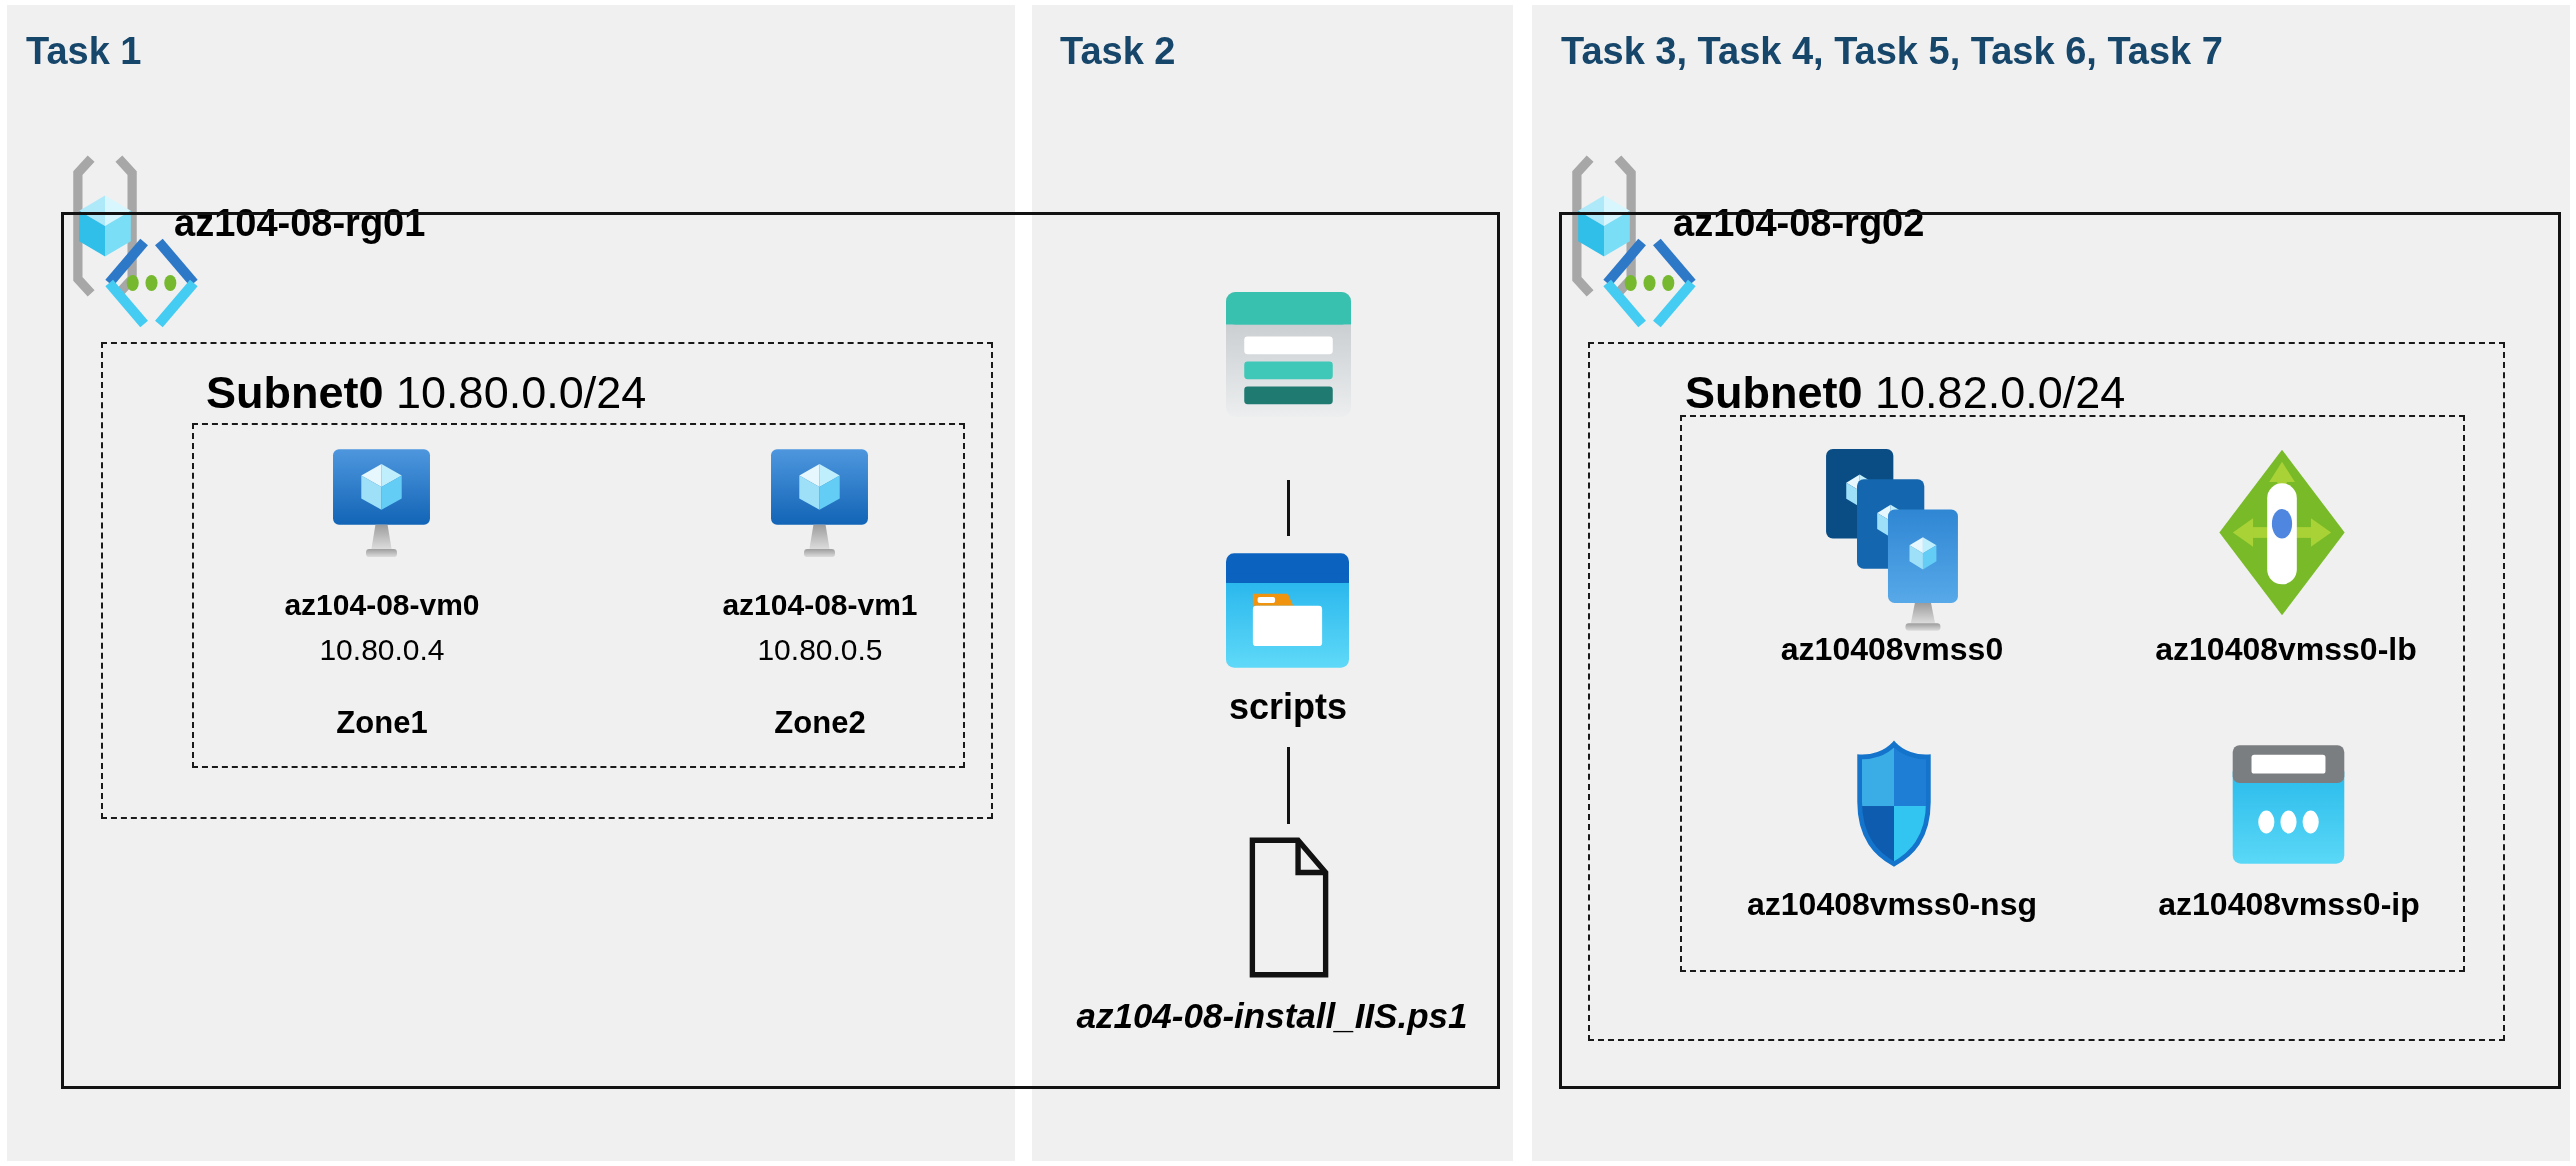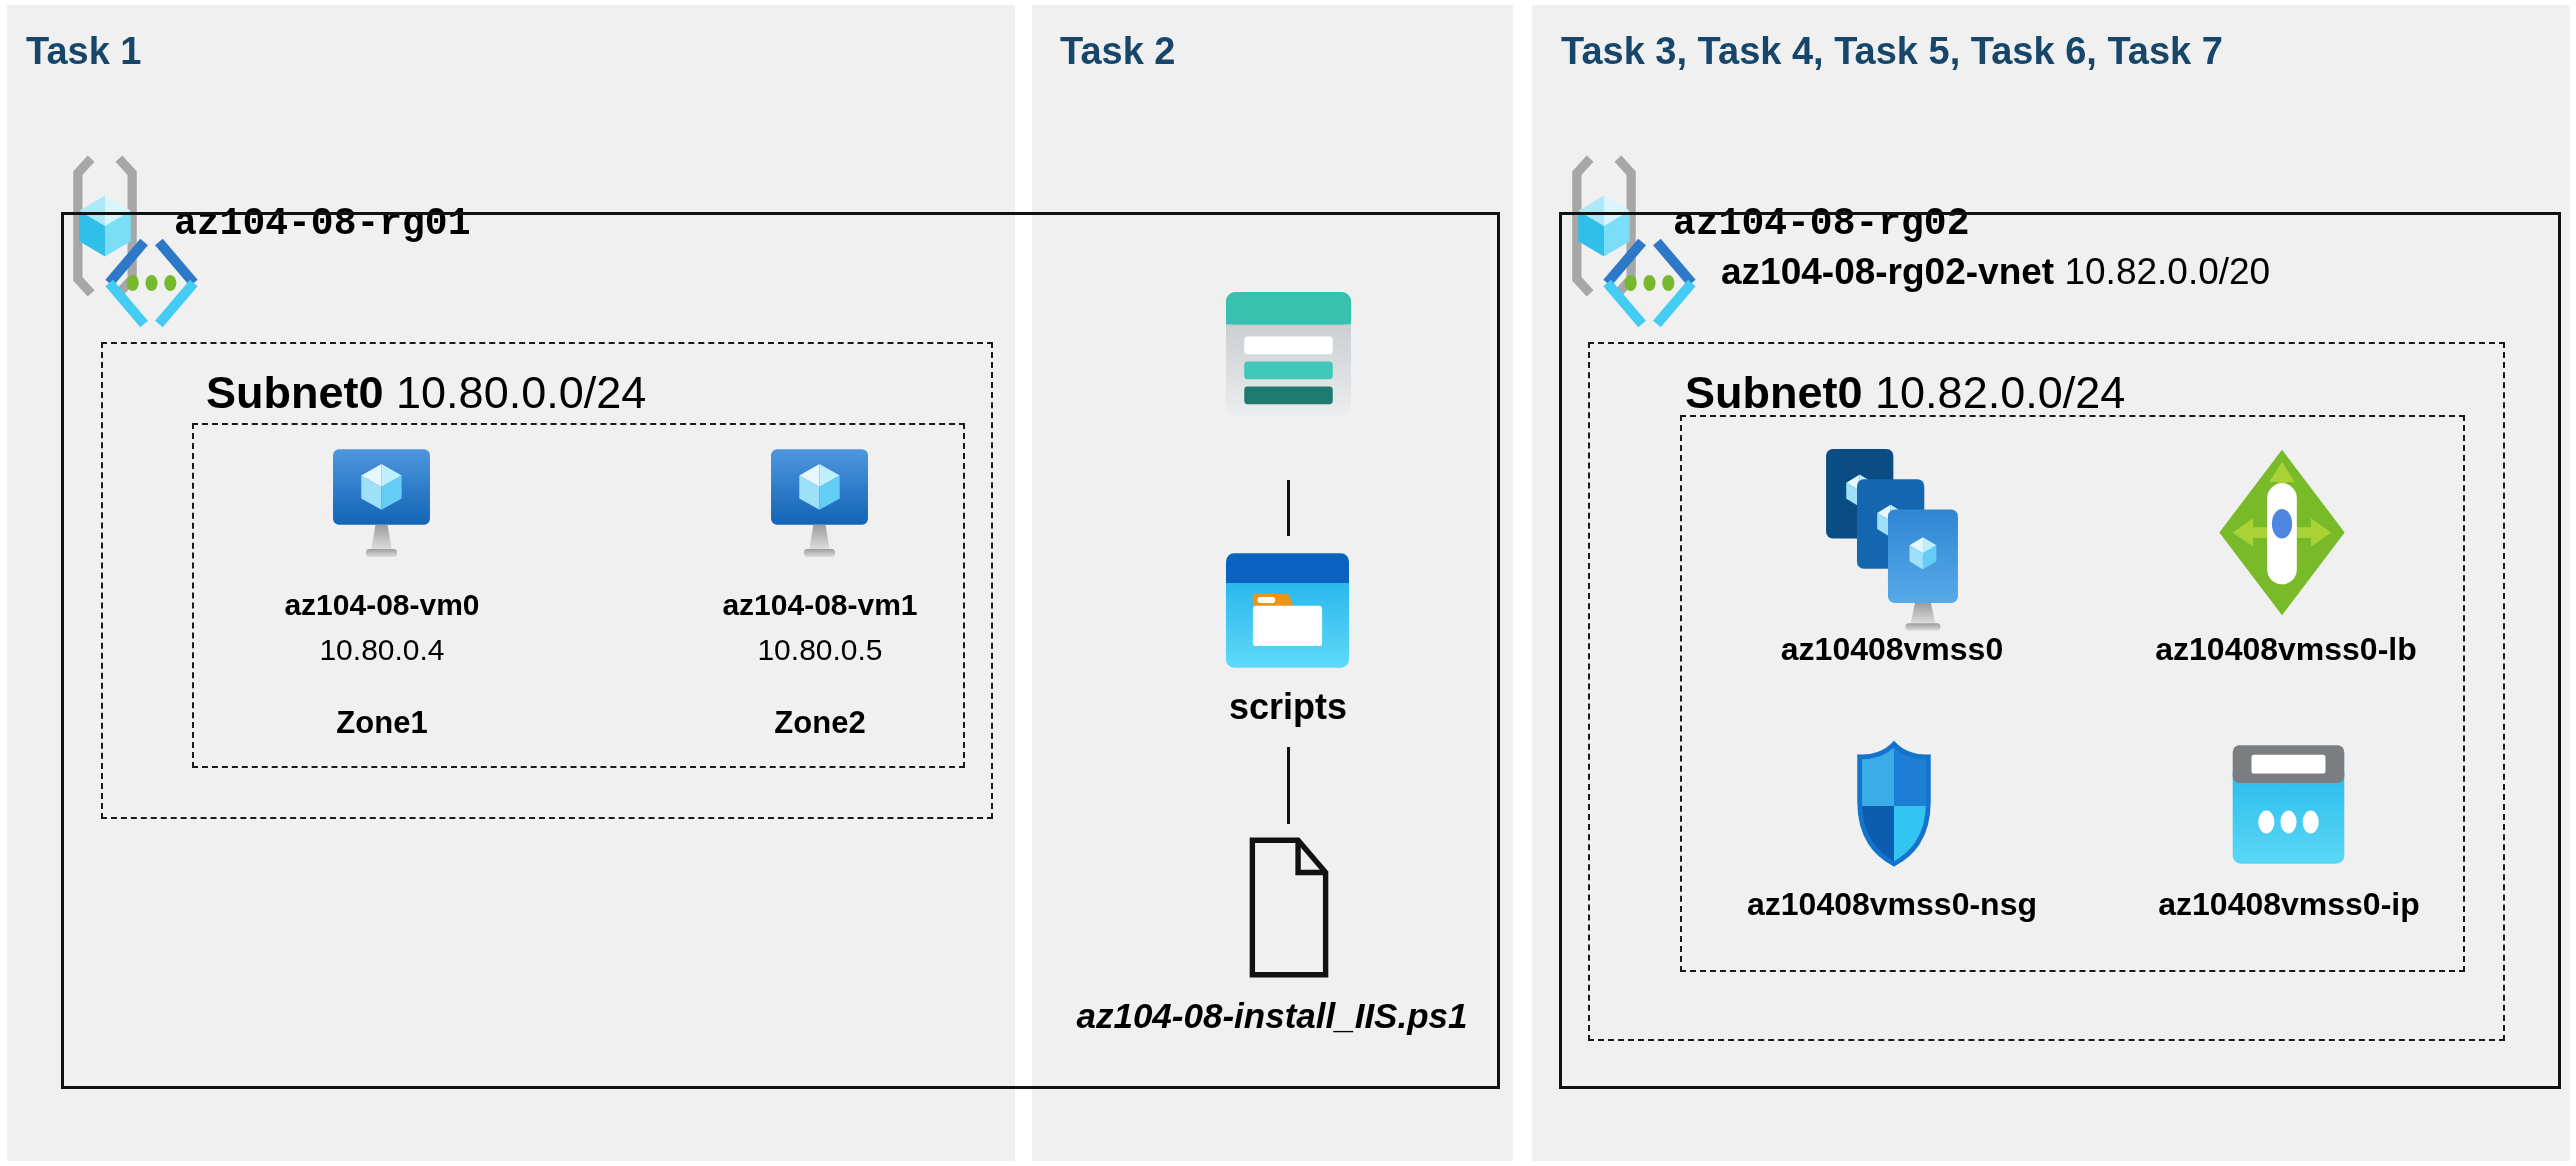--- a/index.html
+++ b/index.html
@@ -5,21 +5,21 @@
   html,body{margin:0;padding:0;background:#ffffff;}
   .canvas{position:relative;width:2420px;height:1166px;background:#ffffff;
           font-family:"Liberation Sans","DejaVu Sans",sans-serif;color:#000;}
   .panel{position:absolute;top:5.4px;height:1156px;background:#f0f0f1;}
   .task-title{position:absolute;font-size:38px;font-weight:bold;color:#17466b;white-space:nowrap;}
   .solid-box{position:absolute;border:3.4px solid #121212;}
   .dashed-box{position:absolute;border:2.7px dashed #1a1a1a;}
   .lbl{position:absolute;white-space:nowrap;}
   .b{font-weight:bold;}
   .c{text-align:center;}
-  .rg-label{font-size:38px;font-weight:bold;font-family:Liberation Mono, monospace;}
+  .rg-label{font-size:38px;font-weight:bold;}
   .vnet-label{font-size:37px;}
   .subnet-label{font-size:45px;}
   .vm-name{font-size:30px;font-weight:bold;width:270px;}
   .vm-ip{font-size:30px;width:270px;}
   .vm-zone{font-size:31px;font-weight:bold;width:270px;}
   .res-label{font-size:32px;font-weight:bold;width:378px;}
   .col-label{font-size:36px;font-weight:bold;width:418px;}
   .file-label{font-size:35px;font-weight:bold;width:472px;}
   .conn{position:absolute;width:2.7px;background:#121212;}
   svg{position:absolute;display:block;}
@@ -72,24 +72,20 @@
 
   <svg style="left:1599px;top:238px;" width="101" height="90" viewBox="0 0 150 134">
     <line x1="64" y1="6" x2="12" y2="67" stroke="#2e78c8" stroke-width="15"></line>
     <line x1="12" y1="67" x2="64" y2="128" stroke="#45ccf2" stroke-width="15"></line>
     <line x1="86" y1="6" x2="138" y2="67" stroke="#2e78c8" stroke-width="15"></line>
     <line x1="138" y1="67" x2="86" y2="128" stroke="#45ccf2" stroke-width="15"></line>
     <ellipse cx="47" cy="67" rx="9" ry="12" fill="#76b82e"></ellipse>
     <ellipse cx="75" cy="67" rx="9" ry="12" fill="#76b82e"></ellipse>
     <ellipse cx="103" cy="67" rx="9" ry="12" fill="#76b82e"></ellipse>
   </svg>
-  <div class="lbl vnet-label" style="left:1721px;top:251px;">
-    <span class="b">az104-08-rg02-vnet</span>
-    <span>10.82.0.0/20</span>
-  </div>
 
   <div class="dashed-box" style="left:101px;top:342px;width:888px;height:473px;"></div>
   <div class="lbl subnet-label" style="left:206px;top:367px;">
     <span class="b">Subnet0</span>
     <span>10.80.0.0/24</span>
   </div>
   <div class="dashed-box" style="left:192px;top:423px;width:769px;height:341px;"></div>
 
   <div class="dashed-box" style="left:1588px;top:342px;width:913px;height:695px;"></div>
   <div class="lbl subnet-label" style="left:1685px;top:367px;">

